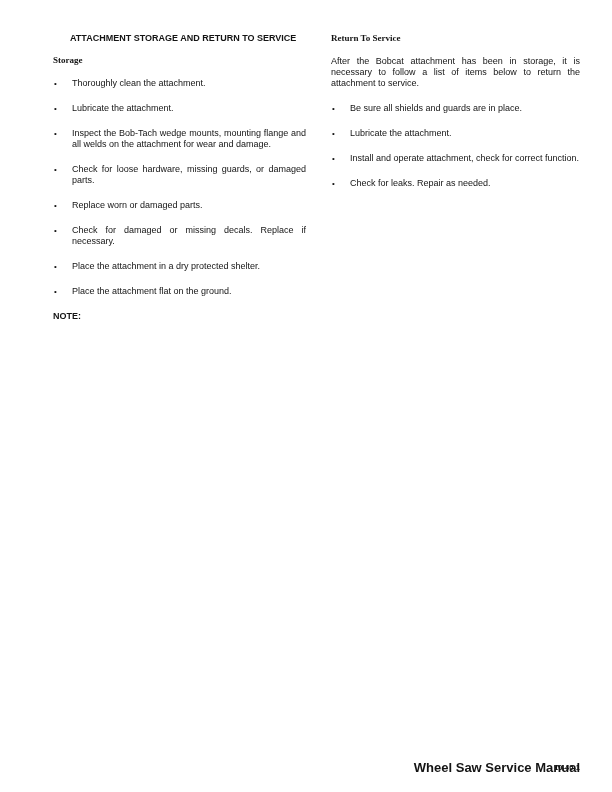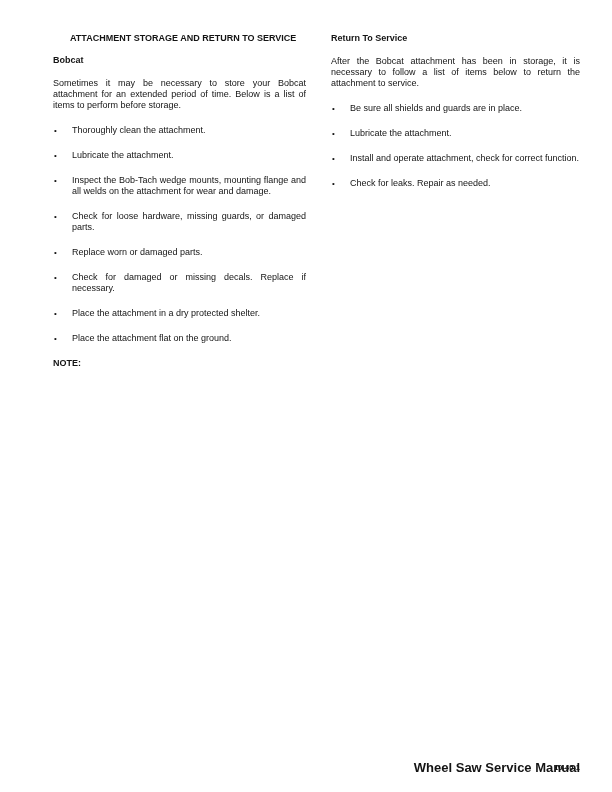--- a/index.html
+++ b/index.html
@@ -35,20 +35,21 @@
     font-size: 9px;
     line-height: 11px;
     margin: 0 0 11px 17px;
     white-space: nowrap;
   }
   .sub-heading {
     font-weight: bold;
     font-size: 9px;
     line-height: 11px;
     margin: 0 0 12px 0;
+    font-family: Liberation Serif, serif;
   }
   .para {
     text-align: justify;
     margin: 0 0 14px 0;
   }
   .bullet {
     position: relative;
     padding-left: 19px;
     text-align: justify;
     margin: 0 0 14px 0;
@@ -92,23 +93,22 @@
   }
 </style>
 </head>
 <body>
 
 <div class="page">
 
   <div class="col col-left">
     <div class="doc-title">ATTACHMENT STORAGE AND RETURN TO SERVICE</div>
 
-    <div class="sub-heading">Bobcat</div>
+    <div class="sub-heading">Storage</div>
 
-    <div class="para">Sometimes it may be necessary to store your Bobcat attachment for an extended period of time. Below is a list of items to perform before storage.</div>
 
     <div class="bullet">
       <span class="marker">•</span>
       <span>Thoroughly clean the attachment.</span>
     </div>
     <div class="bullet">
       <span class="marker">•</span>
       <span>Lubricate the attachment.</span>
     </div>
     <div class="bullet">

